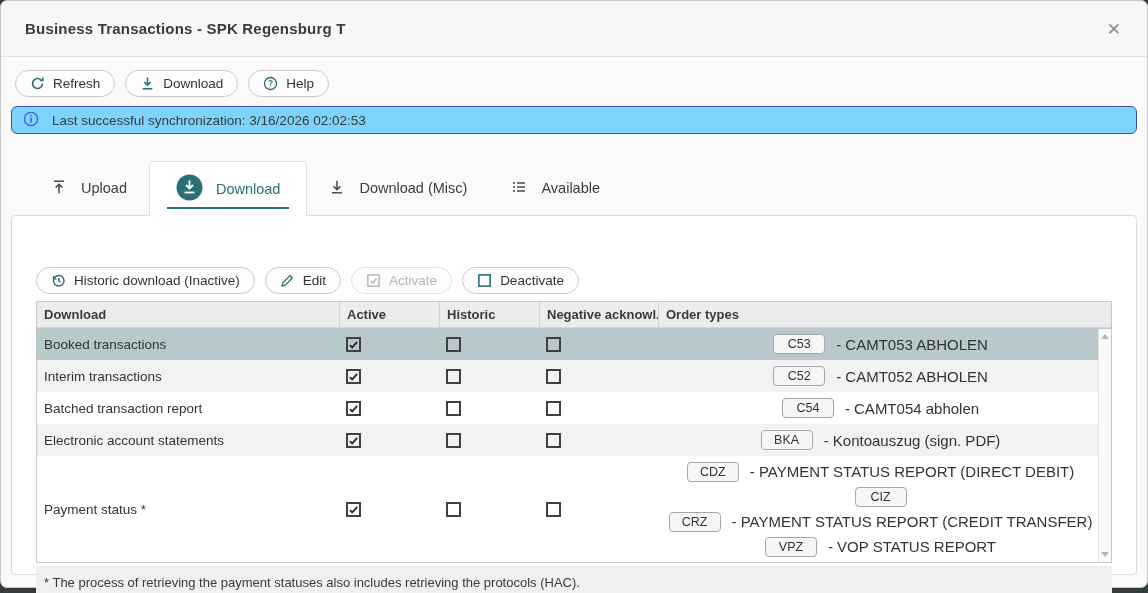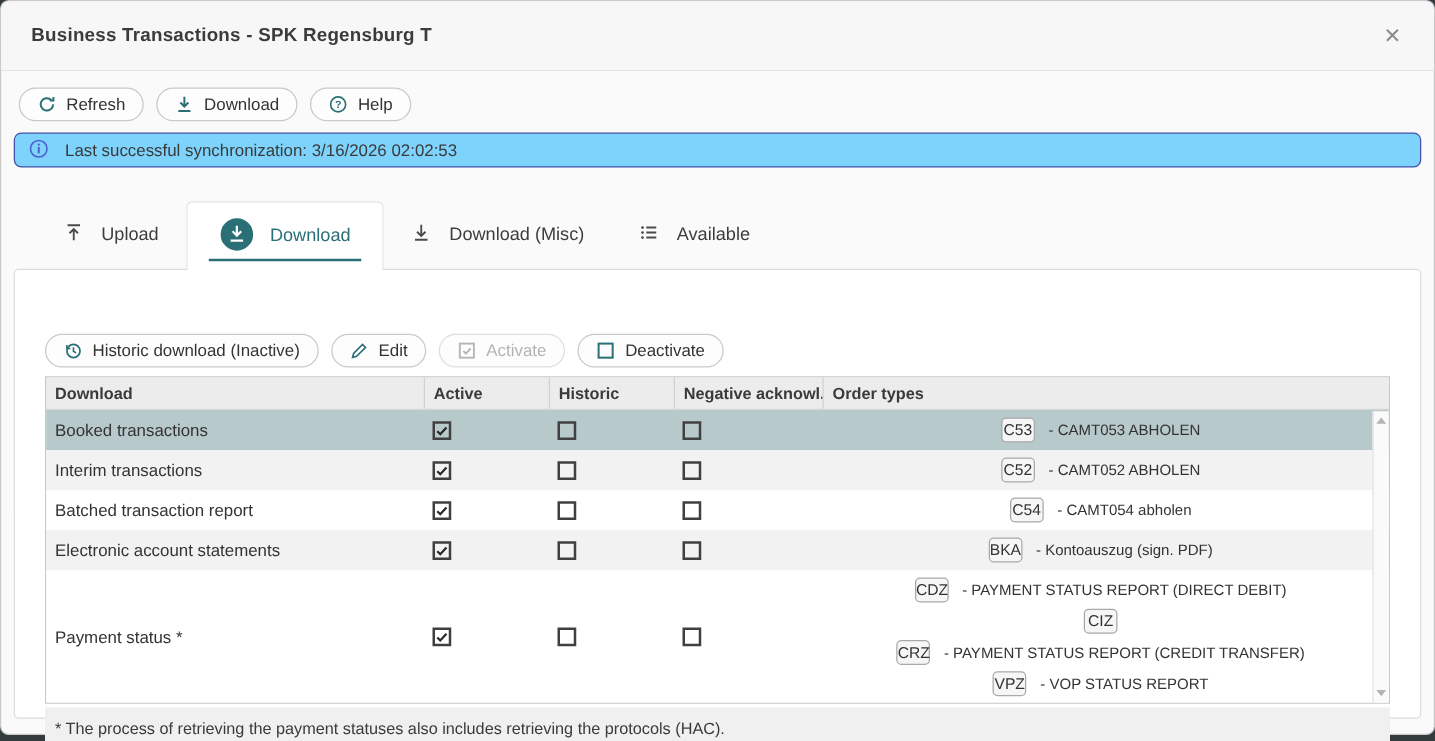--- a/index.html
+++ b/index.html
@@ -67,22 +67,22 @@
   .t-row .c-name { padding-left:7px; }
 
   .checkbox { width:15px; height:15px; border:2px solid #404040; margin-left:7px;
               display:flex; align-items:center; justify-content:center; cursor:pointer;
               background:transparent; flex:none; }
   .checkbox svg { display:block; }
 
   .ot-cell { flex-direction:column; align-items:stretch; padding:3px 0; margin-right:15px; }
   .ot-line { display:flex; align-items:center; height:25px; gap:11px; padding-left:7px; }
   .badge { border:1px solid #a8a8a8; border-radius:4px; background:#f6f6f6; font-size:12.5px;
-           color:#333; width:27px; text-align:center; padding:2px 0; flex:none; }
-  .ot-desc { font-size:12px; color:#333; white-space:nowrap; }
+           color:#333; width:52px; text-align:center; padding:2px 0; flex:none; }
+  .ot-desc { font-size:15px; color:#333; white-space:nowrap; }
 
   
   .vscroll { position:absolute; top:27px; right:0; bottom:0; width:13px; background:#fafafa;
              border-left:1px solid #e2e2e2; display:flex; flex-direction:column;
              justify-content:space-between; align-items:center; padding:5px 0; cursor:pointer; }
   .tri { width:0; height:0; border-left:4px solid transparent; border-right:4px solid transparent; }
   .tri.up { border-bottom:5px solid #b5b5b5; }
   .tri.down { border-top:5px solid #b5b5b5; }
 
   .footnote { margin-top:3px; background:#f0f0f0; padding:9px 8px; font-size:13px; color:#3a3a3a; }

